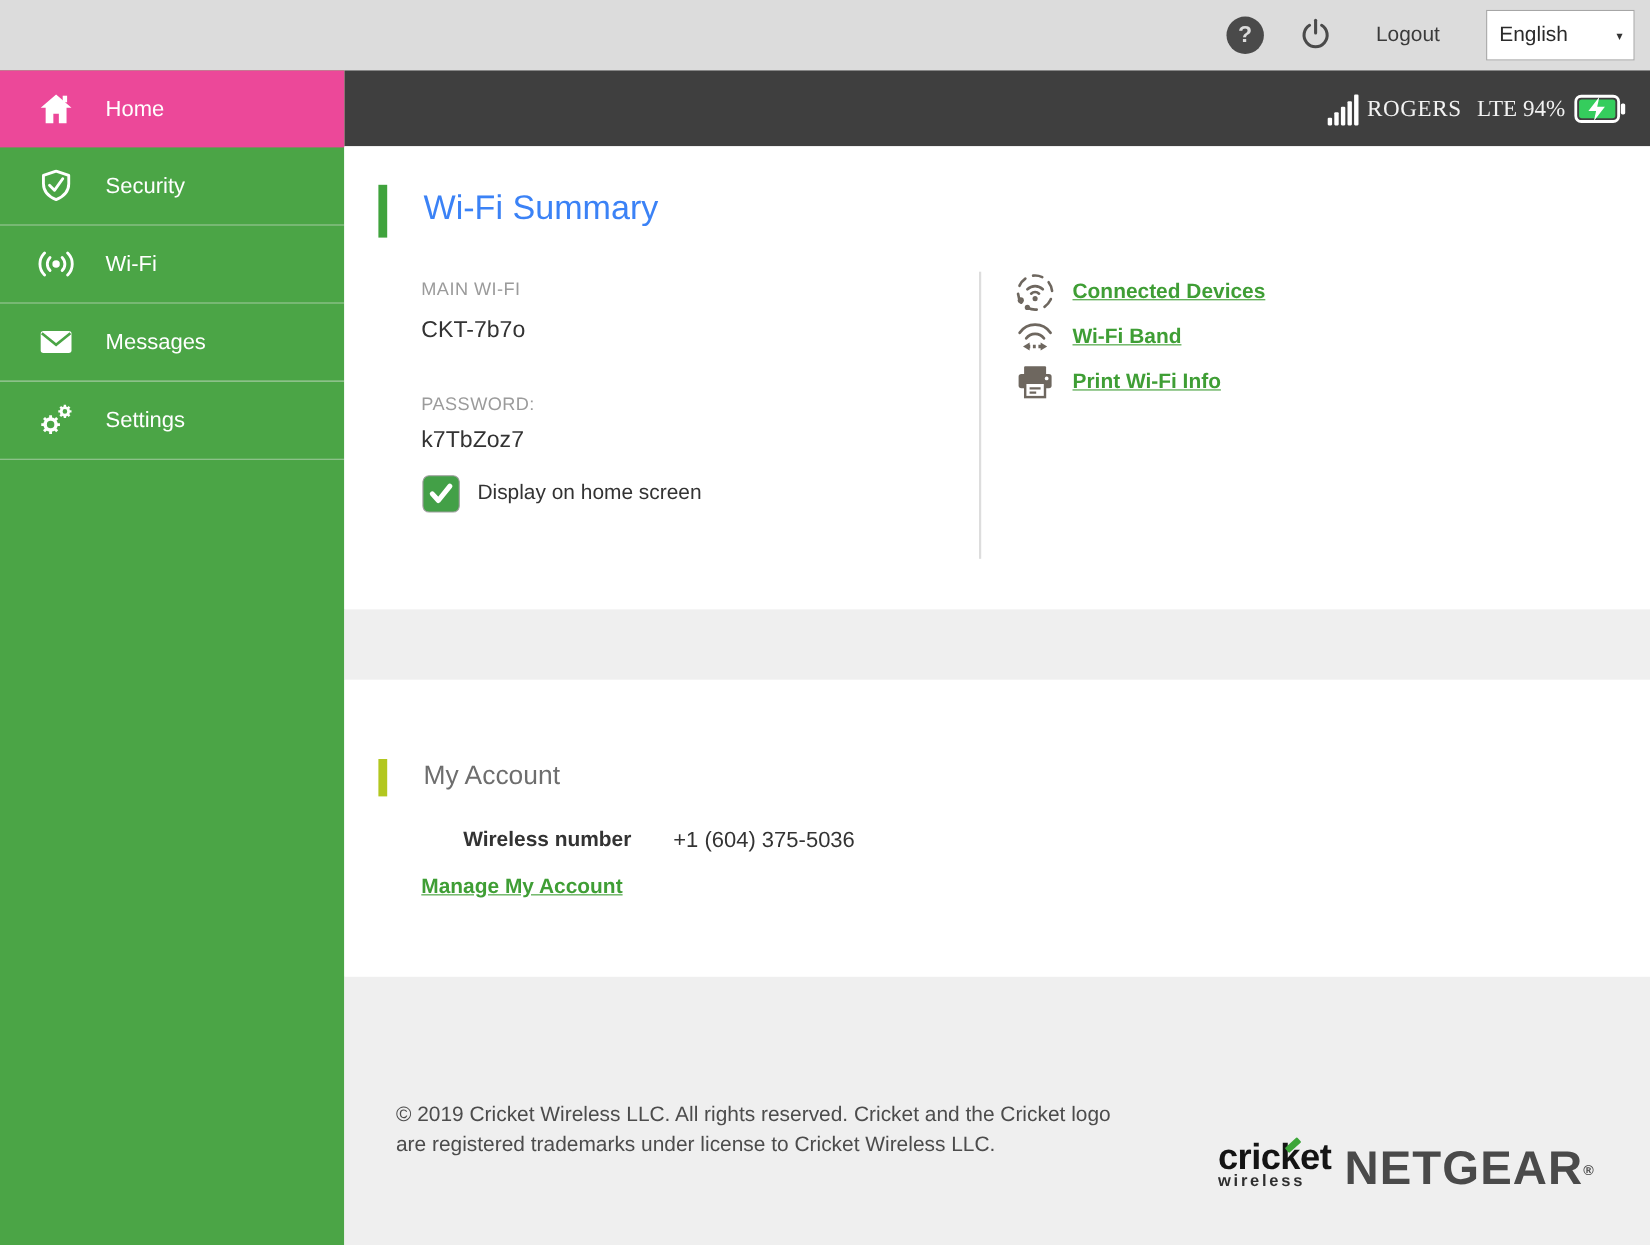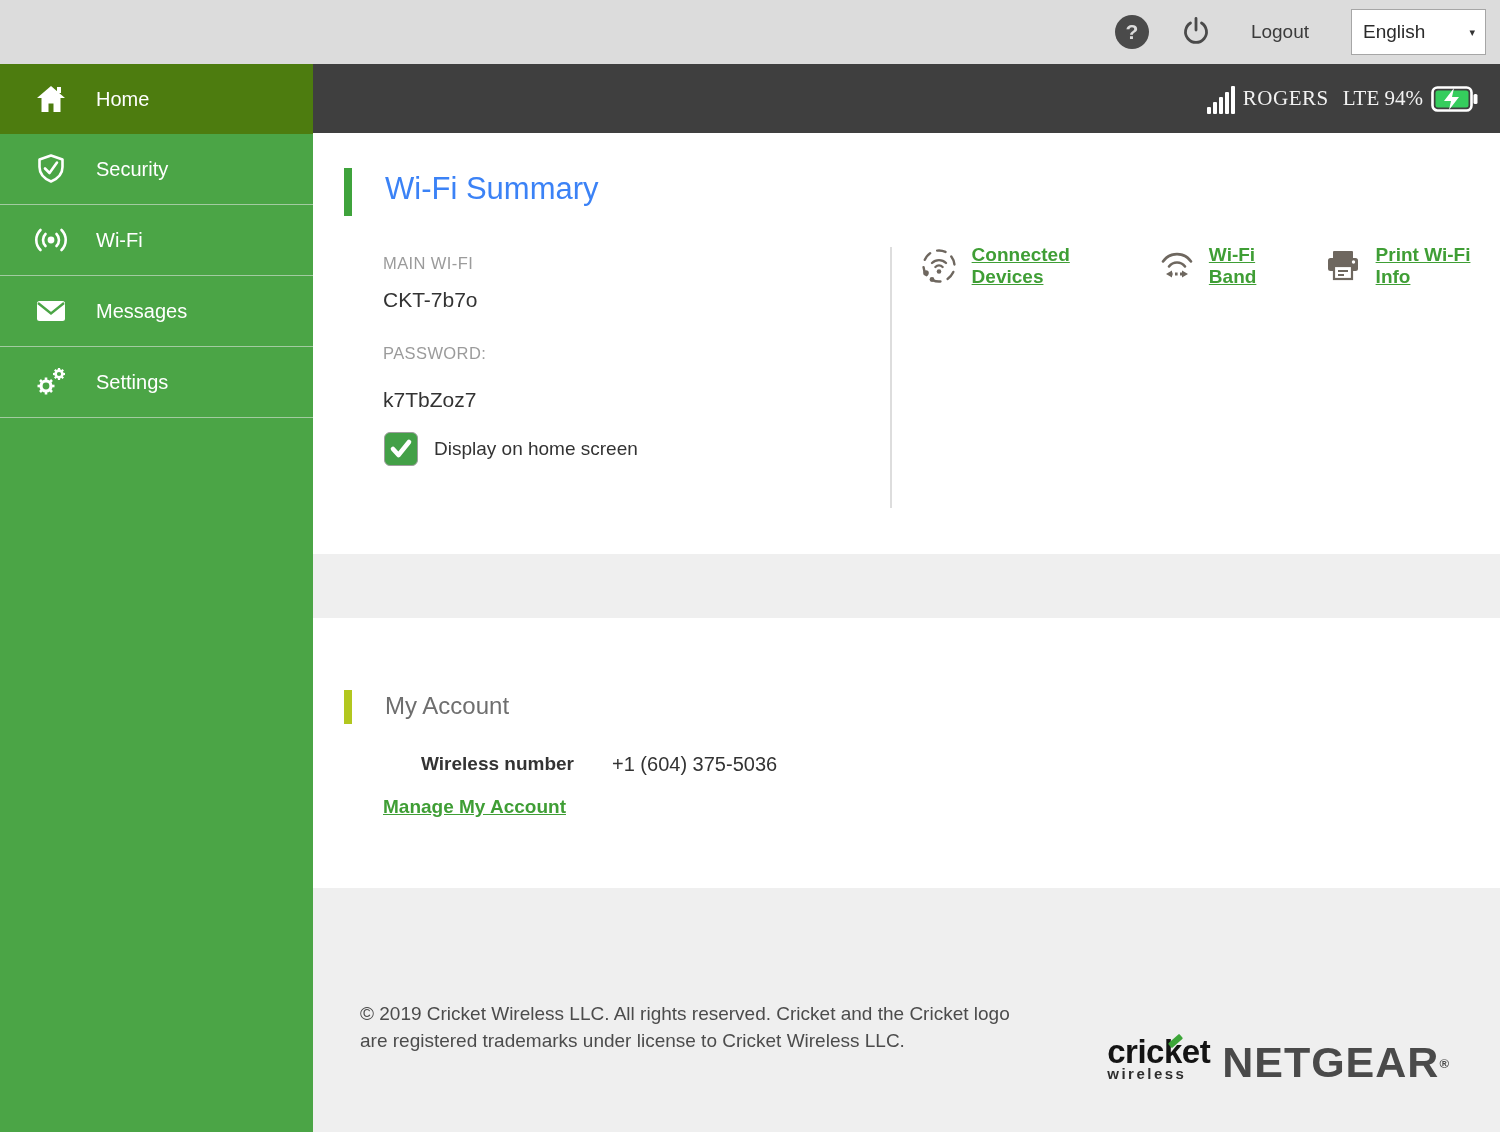--- a/index.html
+++ b/index.html
@@ -25,21 +25,21 @@
   .status-text { font-family:"Liberation Serif", serif; color:#f2f2f2; font-size:21px; }
   .carrier { margin-left:8px; margin-right:14px; letter-spacing:0.5px; }
   .sig { display:flex; align-items:flex-end; gap:2px; height:30px; }
   .sig i { display:block; width:4px; background:#ffffff; border-radius:1px; }
 
   
   .sidebar { position:absolute; left:0; top:64px; width:313px; height:1068px; background:#4ba546; }
   .nav-item { height:71px; display:flex; align-items:center; padding-left:33px; cursor:pointer;
               border-bottom:1px solid rgba(235,235,235,0.55); }
   .nav-item.first { height:70px; border-bottom:none; }
-  .nav-item.active { background:#4d7c0f; }
+  .nav-item.active { background:#ec4899; }
   .nav-icon { width:36px; display:flex; justify-content:center; }
   .nav-label { color:#ffffff; font-size:20px; margin-left:27px; }
 
   
   .section-wifi { position:absolute; left:313px; top:133px; width:1187px; height:421px; background:#ffffff; }
   .gray-band   { position:absolute; left:313px; top:554px; width:1187px; height:64px; background:#efefef; }
   .section-account { position:absolute; left:313px; top:618px; width:1187px; height:270px; background:#ffffff;text-align:center; }
   .footer { position:absolute; left:313px; top:888px; width:1187px; height:244px; background:#efefef; }
 
   .accent-bar { position:absolute; width:8px; }
@@ -53,21 +53,21 @@
   .field-label { position:absolute; left:70px; color:#9b9b9b; font-size:16.5px; letter-spacing:0.4px; }
   .field-value { position:absolute; left:70px; color:#333333; font-size:21px; }
 
   .chk-row { position:absolute; left:71px; top:299px; display:flex; align-items:center; cursor:pointer; }
   .chk-box { width:34px; height:34px; background:#43a047; border:1px solid #9e9e9e; border-radius:6px;
              display:flex; align-items:center; justify-content:center; }
   .chk-label { margin-left:16px; font-size:19px; color:#333333; }
 
   .v-divider { position:absolute; left:577px; top:114px; width:2px; height:261px; background:#dddddd; }
 
-  .quick-links { position:absolute; left:606px; top:113px; display:flex; flex-direction:row; gap:23px; }
+  .quick-links { position:absolute; left:606px; top:113px; display:flex; flex-direction:column; gap:1px; }
   .q-row { display:flex; align-items:center; height:40px; cursor:pointer; }
   .q-icon { width:44px; display:flex; justify-content:center; }
   .q-link { margin-left:12px; font-size:19px; font-weight:600; color:#3f9e35; text-decoration:underline; }
 
   .acct-row { position:absolute; left:70px; top:135px; display:flex; }
   .acct-label { font-size:19px; font-weight:600; color:#333333; width:229px; }
   .acct-value { font-size:20px; color:#333333; }
   .acct-link { position:absolute; left:70px; top:178px; font-size:19px; font-weight:600; color:#3f9e35;
                text-decoration:underline; cursor:pointer; }
 
@@ -200,21 +200,21 @@
   </div>
 </div>
 
 <div class="section-wifi">
   <div class="accent-bar accent-green" style="left:31px; top:35px; height:48px;"></div>
   <div class="page-title t-wifi">Wi-Fi Summary</div>
 
   <div class="field-label" style="top:121px;">MAIN WI-FI</div>
   <div class="field-value" style="top:155px;">CKT-7b7o</div>
 
-  <div class="field-label" style="top:211px;">PASSWORD:</div>
+  <div class="field-label" style="top:226px;">PASSWORD:</div>
   <div class="field-value" style="top:255px;">k7TbZoz7</div>
 
   <div class="chk-row">
     <div class="chk-box">
       <svg width="24" height="22" viewBox="0 0 24 22">
         <polyline points="4,11 9.5,17 20,4" fill="none" stroke="#ffffff" stroke-width="4.6" stroke-linecap="round" stroke-linejoin="round"></polyline>
       </svg>
     </div>
     <span class="chk-label">Display on home screen</span>
   </div>

